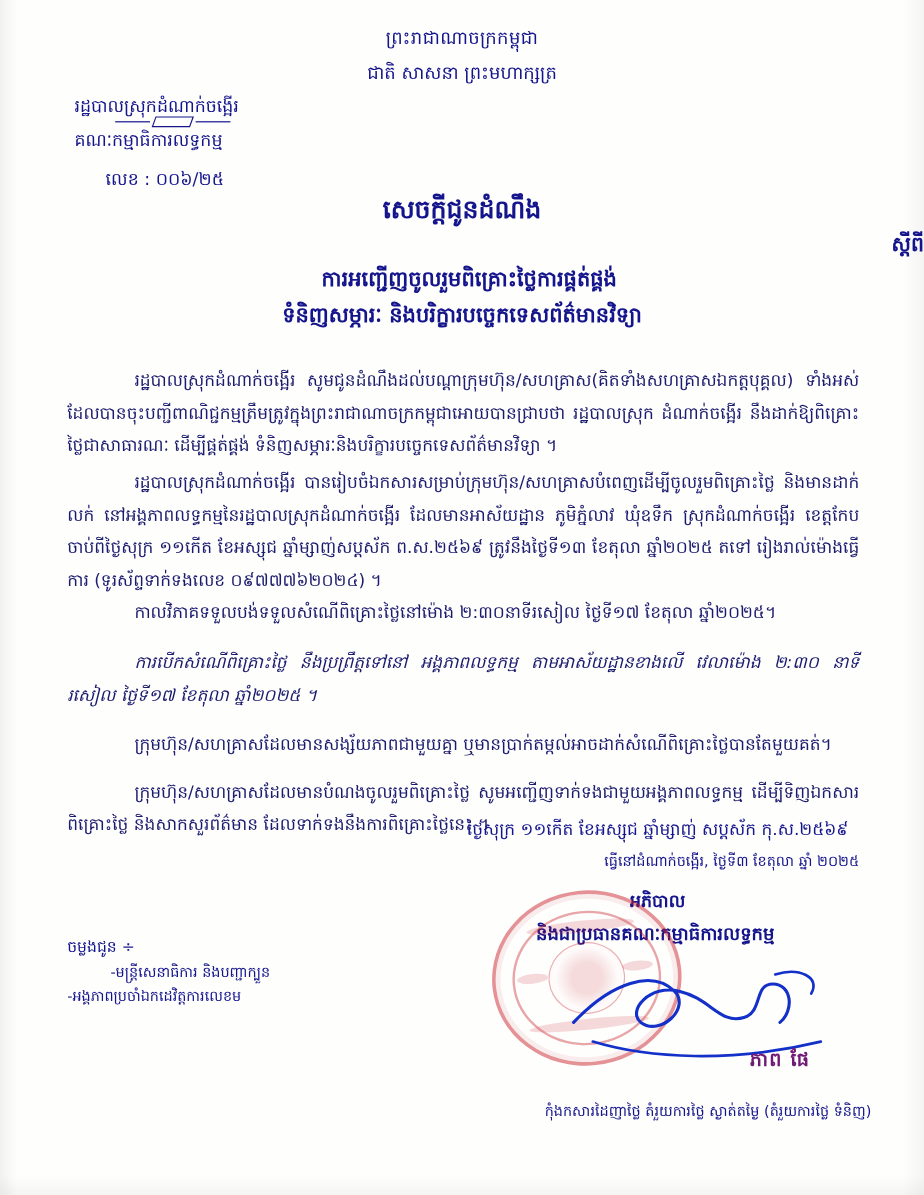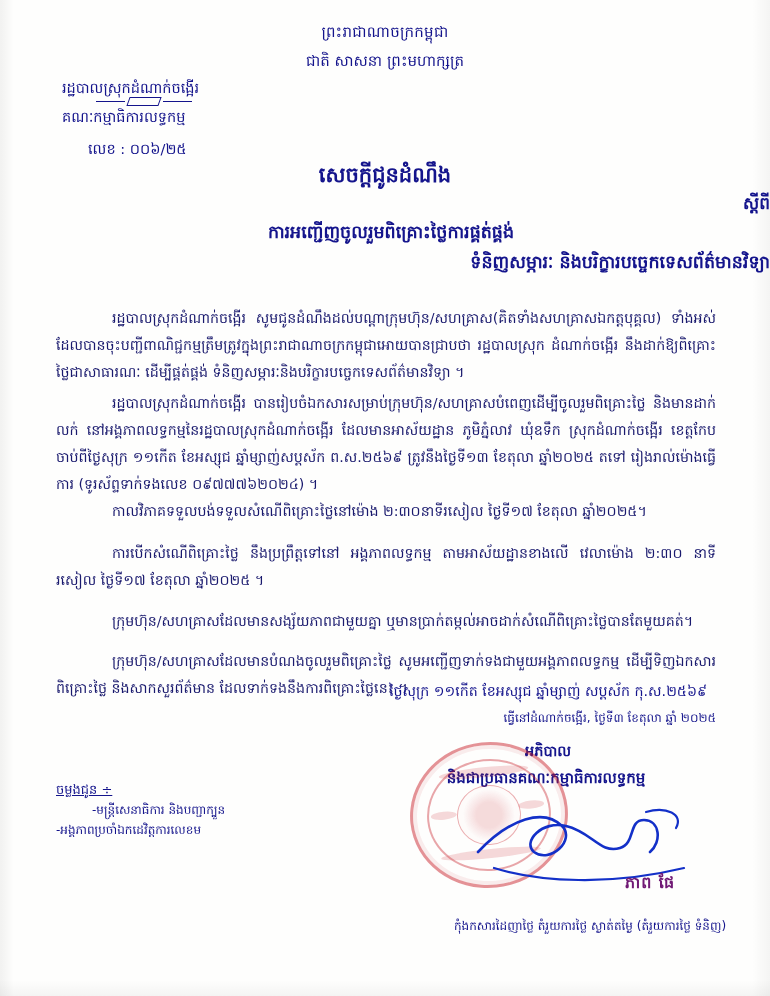--- a/index.html
+++ b/index.html
@@ -116,41 +116,41 @@
     top: 221px;
     text-align: center;
     font-size: 17.5px;
     font-weight: bold;
     padding-left: 12px;
   }
   #title-topic2 {
     position: absolute;
     left: 0; right: 0;
     top: 251px;
-    text-align: right;
+    text-align: center;
     font-size: 17.5px;
     font-weight: bold;
   }
 
   .body-block {
     position: absolute;
     left: 56px;
     width: 660px;
     font-size: 14.2px;
     line-height: 27px;
     text-align: justify;
   }
   .indent {
     text-indent: 56px;
   }
 
   #para1 { top: 305px; }
   #para2 { top: 390px; }
   #para3 { top: 498px; }
-  #para4 { top: 540px; }
+  #para4 { top: 540px; font-style: italic; }
   #para5 { top: 608px; }
   #para6 { top: 648px; }
 
   #date-line1 {
     position: absolute;
     left: 380px;
     width: 336px;
     top: 682px;
     font-size: 14.2px;
     text-align: center;
@@ -238,21 +238,21 @@
     height: 110px;
     pointer-events: none;
   }
 
   .footer-notes {
     position: absolute;
     left: 56px;
     font-size: 12px;
     line-height: 20px;
   }
-  #note-head { top: 780px; font-size: 13px; text-decoration: underline; }
+  #note-head { top: 780px; font-size: 13px; }
   #note-1 { top: 800px; margin-left: 36px; }
   #note-2 { top: 820px; }
 
   #footer-right {
     position: absolute;
     left: 440px;
     width: 300px;
     top: 918px;
     font-size: 12px;
     text-align: center;

